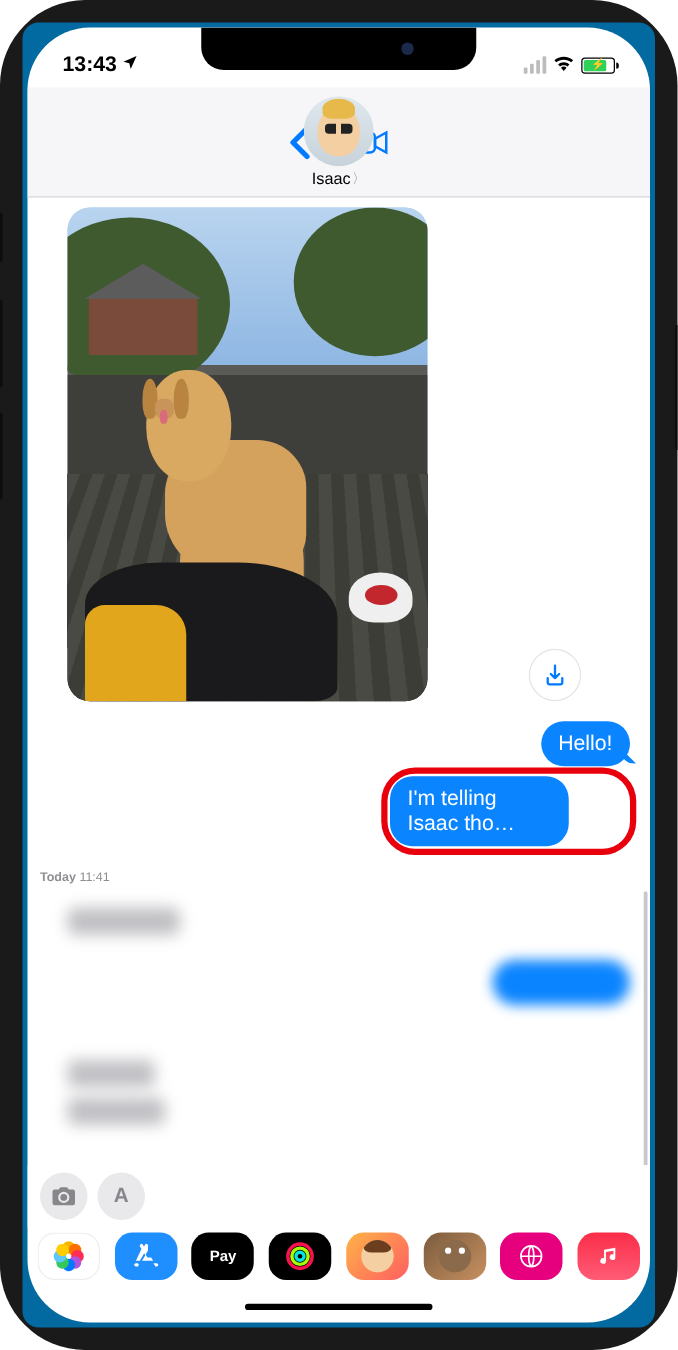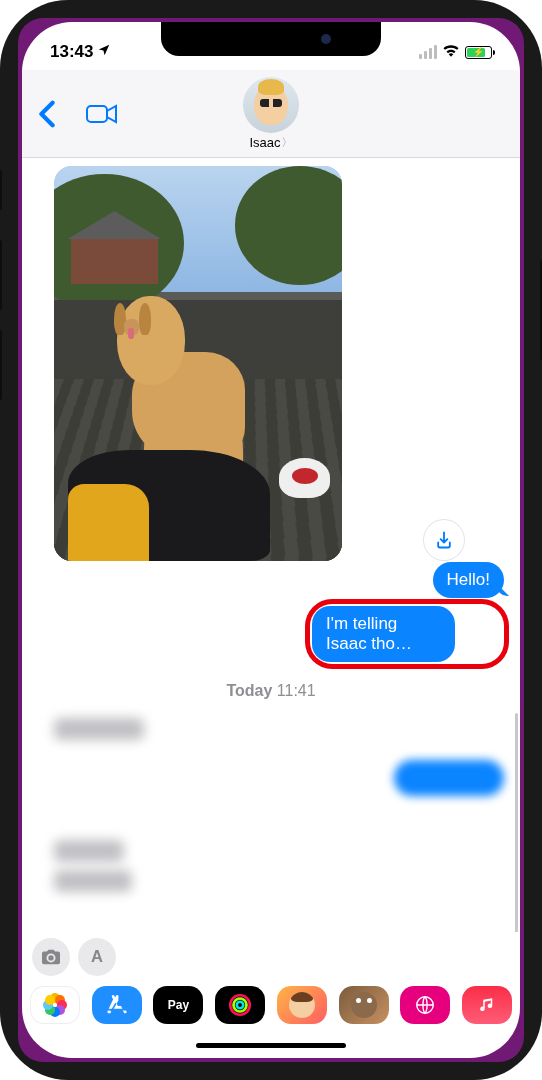--- a/index.html
+++ b/index.html
@@ -5,21 +5,21 @@
   * { box-sizing: border-box; margin: 0; padding: 0; }
   html, body { width: 542px; height: 1080px; background: #fff; font-family: -apple-system, 'Helvetica Neue', Arial, sans-serif; }
   
   
   .phone-frame {
     position: absolute; top: 0; left: 0; width: 542px; height: 1080px;
     background: #1a1a1a; border-radius: 68px; overflow: hidden;
   }
   .phone-inner {
     position: absolute; top: 18px; left: 18px; right: 18px; bottom: 18px;
-    background: #701a75; border-radius: 25px; overflow: hidden;
+    background: #0369a1; border-radius: 13px; overflow: hidden;
   }
   .screen {
     position: absolute; top: 4px; left: 4px; right: 4px; bottom: 4px;
     background: #fff; border-radius: 50px; overflow: hidden;
     display: flex; flex-direction: column;
   }
   .notch {
     position: absolute; top: 0; left: 50%; transform: translateX(-50%);
     width: 220px; height: 34px; background: #000;
     border-bottom-left-radius: 18px; border-bottom-right-radius: 18px;
@@ -49,21 +49,21 @@
   .signal-dots span:nth-child(3){height:11px}
   .signal-dots span:nth-child(4){height:14px}
   .battery { width: 27px; height: 13px; border: 1.5px solid #000; border-radius: 3px; position: relative; }
   .battery::after { content:""; position:absolute; right:-4px; top:3px; width:2px; height:5px; background:#000; border-radius:0 2px 2px 0; }
   .battery-fill { position:absolute; left:1px; top:1px; bottom:1px; width:70%; background:#30d158; border-radius:1.5px; }
   .battery-bolt { position:absolute; left:50%; top:50%; transform:translate(-50%,-55%); font-size:9px; color:#fff; }
 
   
   .header {
     height: 88px; background: #f6f6f8; border-bottom: 0.5px solid #d8d8dc;
-    display: flex; align-items: center; justify-content: flex-start;
+    display: flex; align-items: center; justify-content: center;
     padding: 0 16px; position: relative;
   }
   .back-btn { width: 40px; height: 40px; display:flex; align-items:center; color: #007aff; }
   .contact { position:absolute; left:50%; transform:translateX(-50%); text-align:center; display:flex; flex-direction:column; align-items:center; gap:2px; }
   .avatar { width: 56px; height: 56px; border-radius: 50%; background: radial-gradient(circle at 50% 35%, #f8d9a8 0 28%, transparent 29%), linear-gradient(#dfe8ee,#c7d2da); display:flex; align-items:flex-start; justify-content:center; overflow:hidden; }
   .avatar-face { width:34px; height:40px; margin-top:8px; border-radius:50% 50% 45% 45%; background:#f3cfa2; position:relative; }
   .avatar-face::before{content:"";position:absolute;top:-6px;left:4px;right:4px;height:16px;background:#e6b94a;border-radius:50% 50% 30% 30%;}
   .avatar-face::after{content:"";position:absolute;top:14px;left:6px;width:22px;height:8px;background:linear-gradient(90deg,#222 0 40%, transparent 40% 60%, #222 60%);border-radius:3px;}
   .contact-name { font-size: 13px; color: #000; display:flex; align-items:center; gap:1px; }
   .contact-name .chev { color:#8e8e93; font-size:11px; }
@@ -97,32 +97,32 @@
   .jacket::after{content:"";position:absolute;left:0;bottom:0;width:40%;height:70%;background:#e2a61c;border-radius:20% 30% 0 0;}
   .cap{position:absolute;bottom:16%;right:4%;width:18%;height:10%;background:#efefef;border-radius:50% 50% 40% 40%;}
   .cap::after{content:"";position:absolute;top:25%;left:25%;width:50%;height:40%;background:#c1272d;border-radius:50%;}
   
   .download-badge {
     position: absolute; top: 362px; right: 56px; width: 40px; height: 40px;
     border-radius: 50%; background: #fff; box-shadow: 0 0 0 1px #e4e4e8;
     display:flex; align-items:center; justify-content:center; color:#007aff;
   }
   
-  .sent-row { display:flex; justify-content:flex-end; margin-top:1px; padding-right:6px; }
+  .sent-row { display:flex; justify-content:flex-end; margin-top:16px; padding-right:6px; }
   .sent-bubble {
     background: #0a84ff; color: #fff; padding: 8px 14px; border-radius: 18px;
     font-size: 17px; max-width: 75%; position:relative;
   }
   .sent-bubble::after{content:"";position:absolute;right:-5px;bottom:2px;width:12px;height:12px;background:#0a84ff;border-bottom-left-radius:10px;clip-path:polygon(0 0,100% 100%,0 100%);}
   .highlighted { box-shadow: 0 0 0 5px #e8000d; border-radius: 22px; padding:2px; }
   .highlighted .sent-bubble::after{display:none;}
   .highlighted .sent-bubble{border-radius:18px;}
   .sent-row.gap { margin-top:6px; }
   
-  .timestamp { text-align:center; font-size:16px; color:#8e8e93; margin:18px 0 10px; }
+  .timestamp { text-align:left; font-size:10px; color:#8e8e93; margin:18px 0 10px; }
   .timestamp b{color:#8e8e93; font-weight:600;}
   
   .blur-msg { filter: blur(6px); height: 22px; border-radius:6px; }
   .blur-rcv { background:#c0c0c4; width:90px; margin:18px 0 0 22px; }
   .blur-rcv.two { width:70px; margin-top:44px; }
   .blur-rcv.three { width:78px; margin-top:8px; }
   .blur-sent-box { display:flex; justify-content:flex-end; padding-right:6px; margin-top:20px; }
   .blur-sent-inner { width:110px; height:36px; background:#0a84ff; border-radius:18px; filter:blur(5px); }
 
   .scroll-indicator { position:absolute; right:2px; top:555px; width:3px; height:280px; background:#c7c7cc; border-radius:2px; }

